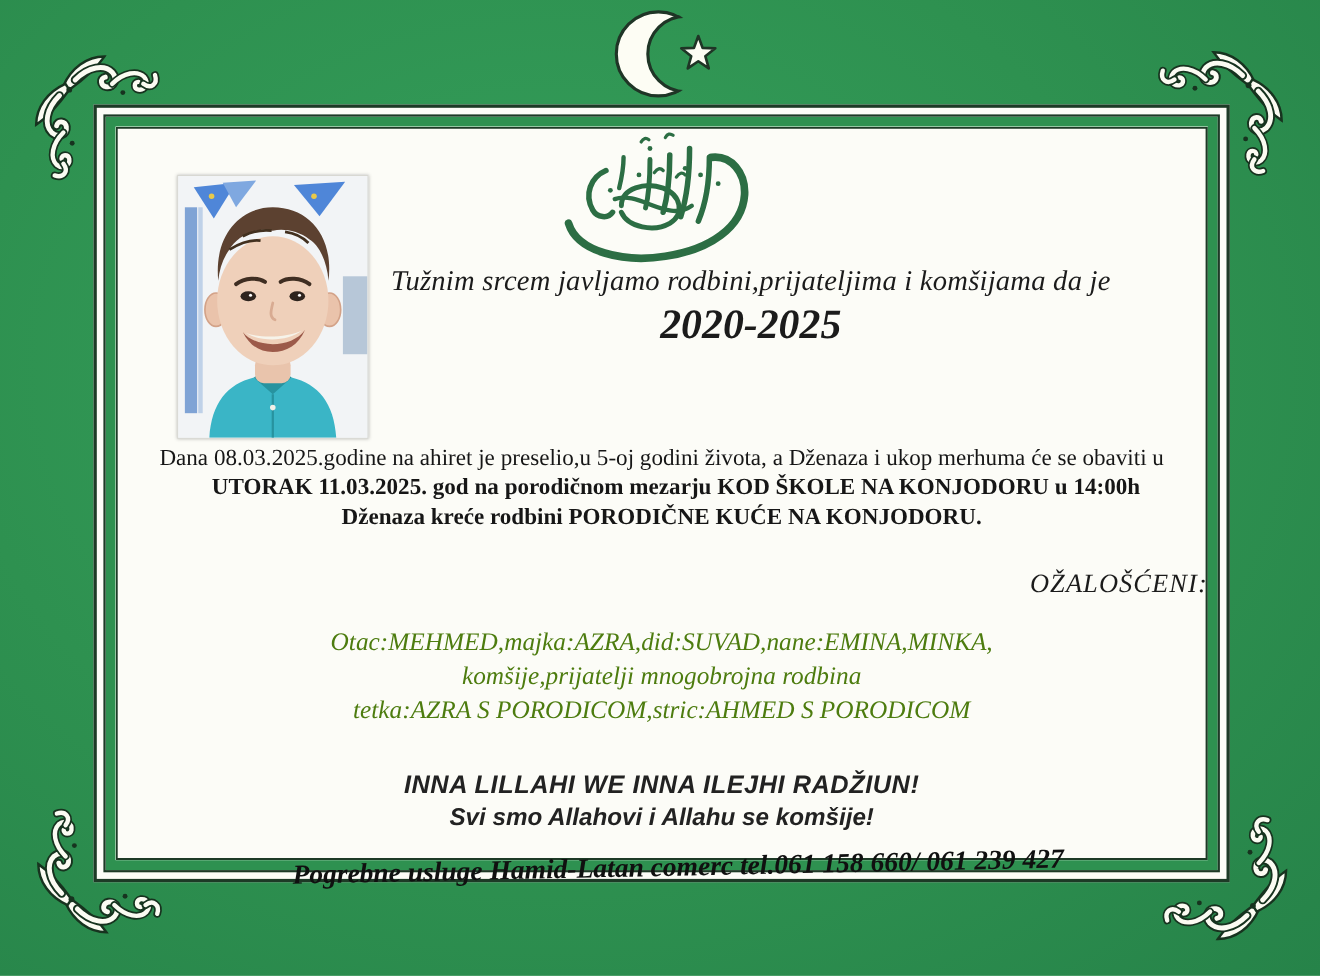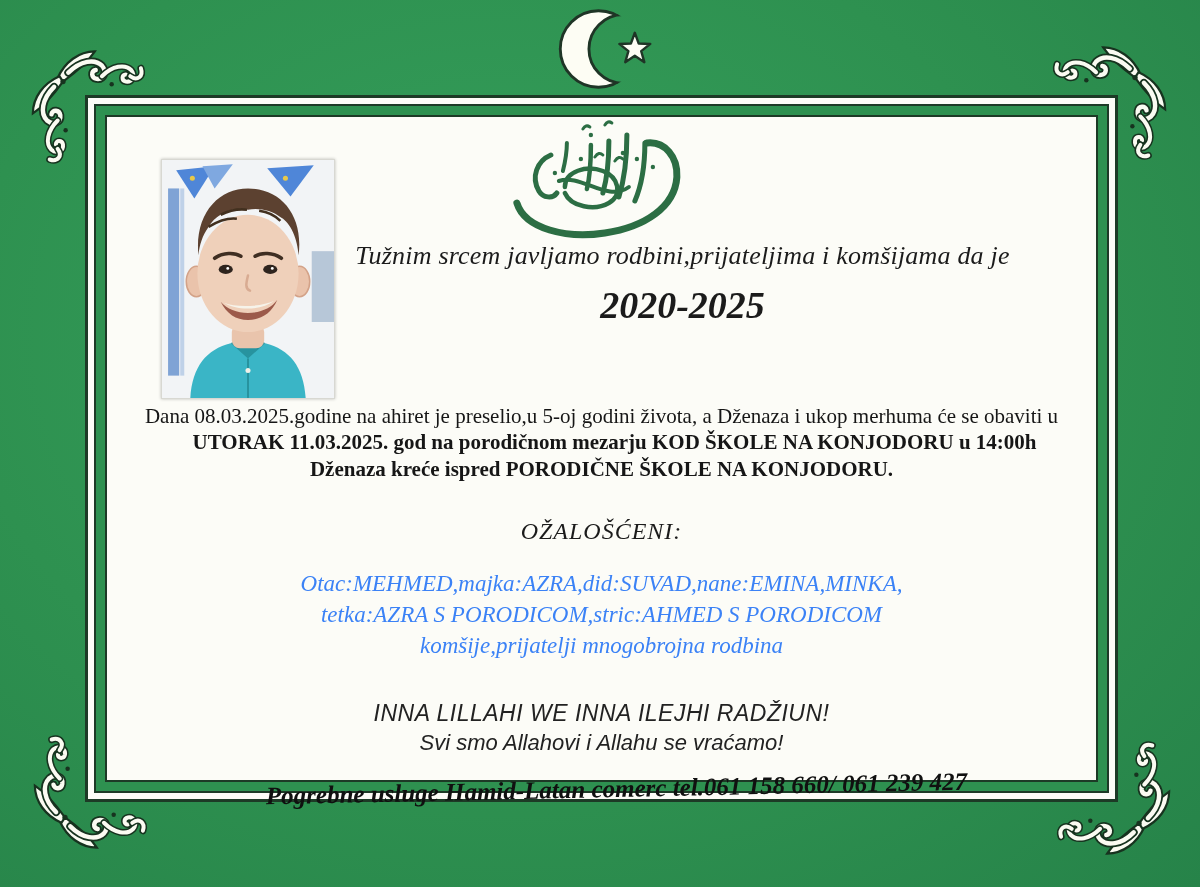--- a/index.html
+++ b/index.html
@@ -33,32 +33,32 @@
   }
   .calligraphy{position:absolute;left:50%;top:0;transform:translateX(-51%);width:212px;height:130px;}
   .photo{
     position:absolute;left:56px;top:44px;width:172px;height:238px;
     background:#f3f5f7;border:1px solid #d8d8d2;box-shadow:0 0 3px rgba(0,0,0,.25);
   }
   .photo svg{display:block;width:100%;height:100%;}
   .headline{position:absolute;top:126px;left:170px;right:8px;text-align:center;color:#1b1b1b;}
   .announce{font-style:italic;font-size:26px;letter-spacing:.2px;}
   .deceased{font-style:italic;font-weight:bold;font-size:41px;letter-spacing:1px;margin-top:30px;}
-  .years{font-style:italic;font-weight:bold;font-size:38px;margin-top:12px;}
+  .years{font-style:italic;font-weight:bold;font-size:38px;margin-top:2px;}
   .details{position:absolute;top:288px;left:0;right:0;text-align:center;color:#161616;}
   .details div{white-space:nowrap;}
   .d1{font-size:21px;line-height:26px;}
   .d2{font-size:21px;font-weight:bold;line-height:27px;padding-left:26px;}
   .d3{font-size:21px;font-weight:bold;line-height:27px;}
-  .mourn-head{position:absolute;top:403px;left:0;right:0;text-align:center;
+  .mourn-head{position:absolute;top:403px;left:0;right:0;text-align:right;
     font-style:italic;font-size:24px;letter-spacing:1px;color:#1b1b1b;}
   .mourners{position:absolute;top:453px;left:0;right:0;text-align:center;
-    font-style:italic;font-size:23px;line-height:31px;color:#3b82f6;}
+    font-style:italic;font-size:23px;line-height:31px;color:#4d7c0f;}
   .prayer{position:absolute;top:583px;left:0;right:0;text-align:center;
-    font-family:"Liberation Sans", sans-serif;font-style:italic;color:#222;}
+    font-family:"Liberation Sans", sans-serif;font-style:italic;color:#222;font-weight:bold;}
   .p1{font-size:23px;letter-spacing:.5px;line-height:30px;}
   .p2{font-size:22px;line-height:29px;}
   .footer-line{
     position:absolute;top:677px;left:30px;right:0;text-align:center;
     font-style:italic;font-weight:bold;font-size:25px;color:#101010;
     transform:rotate(-1.2deg);z-index:5;white-space:nowrap;
   }
 </style>
 </head>
 <body>
@@ -194,33 +194,33 @@
       </div>
 
       <div class="headline">
         <div class="announce">Tužnim srcem javljamo rodbini,prijateljima i komšijama da je</div>
         <div class="years">2020-2025</div>
       </div>
 
       <div class="details">
         <div class="d1">Dana 08.03.2025.godine na ahiret je preselio,u 5-oj godini života, a Dženaza i ukop merhuma će se obaviti u</div>
         <div class="d2">UTORAK 11.03.2025. god na porodičnom mezarju KOD ŠKOLE NA KONJODORU u 14:00h</div>
-        <div class="d3">Dženaza kreće ispred PORODIČNE ŠKOLE NA KONJODORU.</div>
+        <div class="d3">Dženaza kreće rodbini PORODIČNE KUĆE NA KONJODORU.</div>
       </div>
 
       <div class="mourn-head">OŽALOŠĆENI:</div>
       <div class="mourners">
         <div>Otac:MEHMED,majka:AZRA,did:SUVAD,nane:EMINA,MINKA,</div>
+        <div>komšije,prijatelji mnogobrojna rodbina</div>
         <div>tetka:AZRA S PORODICOM,stric:AHMED S PORODICOM</div>
-        <div>komšije,prijatelji mnogobrojna rodbina</div>
       </div>
 
       <div class="prayer">
         <div class="p1">INNA LILLAHI WE INNA ILEJHI RADŽIUN!</div>
-        <div class="p2">Svi smo Allahovi i Allahu se vraćamo!</div>
+        <div class="p2">Svi smo Allahovi i Allahu se komšije!</div>
       </div>
 
     </div>
 
     <div class="footer-line">Pogrebne usluge Hamid-Latan comerc tel.061 158 660/ 061 239 427</div>
   </div>
 
 </div>
 
 </body></html>

